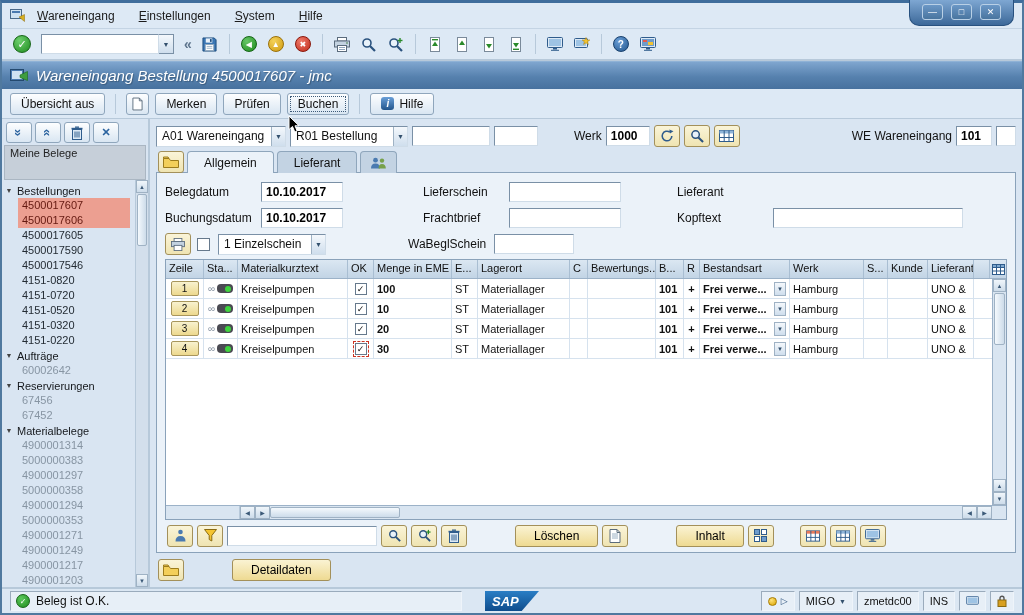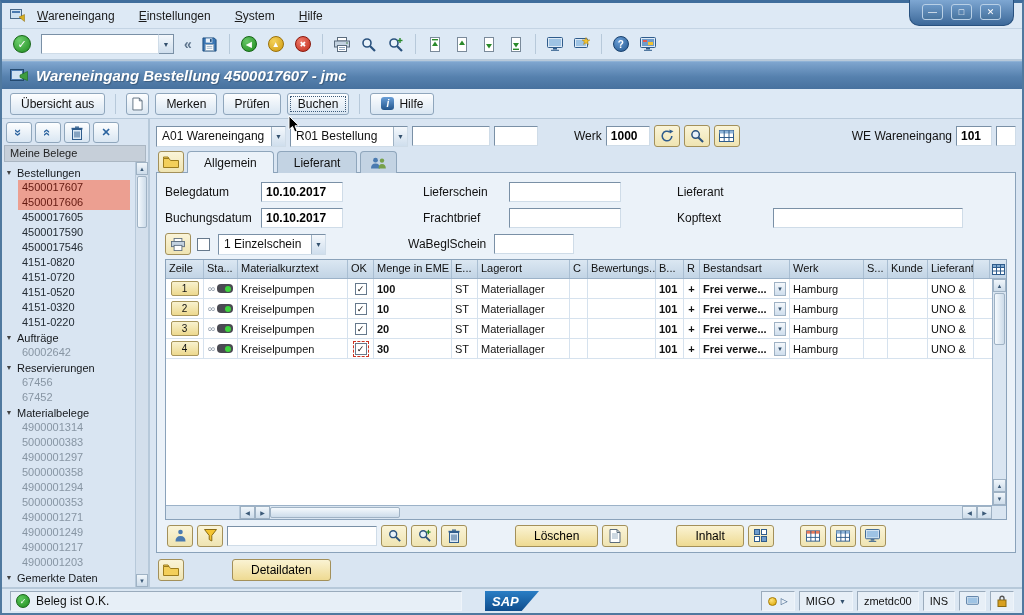--- a/index.html
+++ b/index.html
@@ -25,38 +25,38 @@
 .tb-icon{width:24px;height:24px;display:flex;align-items:center;justify-content:center;border-radius:3px;}
 .tb-sep{width:1px;height:20px;background:#b7c9da;margin:0 4px;}
 .circ{width:16px;height:16px;border-radius:50%;color:#fff;display:flex;align-items:center;justify-content:center;font-size:8px;font-weight:bold;}
 .circ-green{background:radial-gradient(circle at 35% 30%,#67c667,#1e8c1e);border:1px solid #156515;}
 .circ-yellow{background:radial-gradient(circle at 35% 30%,#f4d25a,#cf9a10);border:1px solid #9a7008;}
 .circ-red{background:radial-gradient(circle at 35% 30%,#ef7a6a,#bf2a1a);border:1px solid #8a170a;}
 .help-circle{width:16px;height:16px;border-radius:50%;background:radial-gradient(circle at 35% 30%,#6a9fd8,#22558c);border:1px solid #17406e;color:#fff;font-size:10px;font-weight:bold;display:flex;align-items:center;justify-content:center;}
 
 
 .titlebar{height:28px;background:linear-gradient(180deg,#7fa6cf 0%,#5681ae 55%,#47719e 100%);border-top:1px solid #8fb2d6;display:flex;align-items:center;gap:8px;padding:0 8px;}
-.title-text{color:#fff;font-weight:bold;font-style:italic;font-size:15px;text-shadow:1px 1px 1px rgba(0,0,0,0.25);}
+.title-text{color:#fff;font-weight:normal;font-style:italic;font-size:15px;text-shadow:1px 1px 1px rgba(0,0,0,0.25);}
 
 
 .app-toolbar{height:30px;display:flex;align-items:center;gap:6px;padding:0 8px;background:#dde9f5;border-bottom:1px solid #b7c9da;}
 .btn{height:22px;padding:0 10px;background:linear-gradient(180deg,#fdfeff,#d9e6f2);border:1px solid #8fa6bc;border-radius:3px;font-size:12px;font-family:inherit;color:#111;display:inline-flex;align-items:center;gap:5px;cursor:default;}
 .btn.focused{outline:1px dotted #3c5a78;outline-offset:-4px;}
 .icon-only{padding:0 5px;}
 .info-icon{width:13px;height:13px;border-radius:3px;background:linear-gradient(180deg,#6a9fd8,#22558c);color:#fff;font-weight:bold;font-style:italic;font-size:10px;display:flex;align-items:center;justify-content:center;}
 .mouse-cursor{position:absolute;left:286px;top:112px;z-index:40;pointer-events:none;}
 
 
 .main{flex:1;display:flex;min-height:0;}
 .sidebar{width:148px;display:flex;flex-direction:column;border-right:2px solid #b7c9da;background:#d9e5f2;min-height:0;}
 .side-toolbar{height:26px;display:flex;gap:3px;padding:3px 4px 2px;align-items:center;}
 .icon-btn{width:26px;height:21px;background:linear-gradient(180deg,#fdfeff,#d9e6f2);border:1px solid #8fa6bc;border-radius:3px;display:flex;align-items:center;justify-content:center;padding:0;}
 .rot{display:inline-block;transform:rotate(90deg);font-weight:bold;color:#2c64a0;font-size:13px;line-height:1;}
 .blue-x{color:#2c64a0;font-weight:bold;font-size:11px;}
-.side-header{height:17px;margin:0 2px;background:#c6cfd9;border:1px solid #aab6c2;font-size:11px;padding:1px 5px;color:#222;}
+.side-header{height:35px;margin:0 2px;background:#c6cfd9;border:1px solid #aab6c2;font-size:11px;padding:1px 5px;color:#222;}
 .tree-wrap{flex:1;display:flex;min-height:0;}
 .tree{flex:1;padding:3px 0 0 3px;font-size:11px;overflow:hidden;}
 .tree-section{display:flex;align-items:center;gap:4px;height:15px;color:#15181c;white-space:nowrap;}
 .tri{font-size:7px;color:#444;width:8px;text-align:center;}
 .tree-item{height:15px;line-height:15px;margin-left:13px;padding-left:4px;color:#242c34;white-space:nowrap;}
 .tree-item.selected{background:#ec9f91;color:#641910;margin-right:5px;}
 .tree-item.muted{color:#8795a3;}
 .tree-scroll{width:13px;background:#d3dfec;border-left:1px solid #b7c9da;display:flex;flex-direction:column;}
 .sc-btn{height:13px;display:flex;align-items:center;justify-content:center;font-size:6px;color:#3c5a78;background:linear-gradient(180deg,#f0f6fb,#cddcea);border:1px solid #9fb2c4;}
 .sc-thumb-v{height:52px;margin:1px;background:linear-gradient(90deg,#f4f9fd,#cddcea);border:1px solid #9fb2c4;border-radius:2px;}

